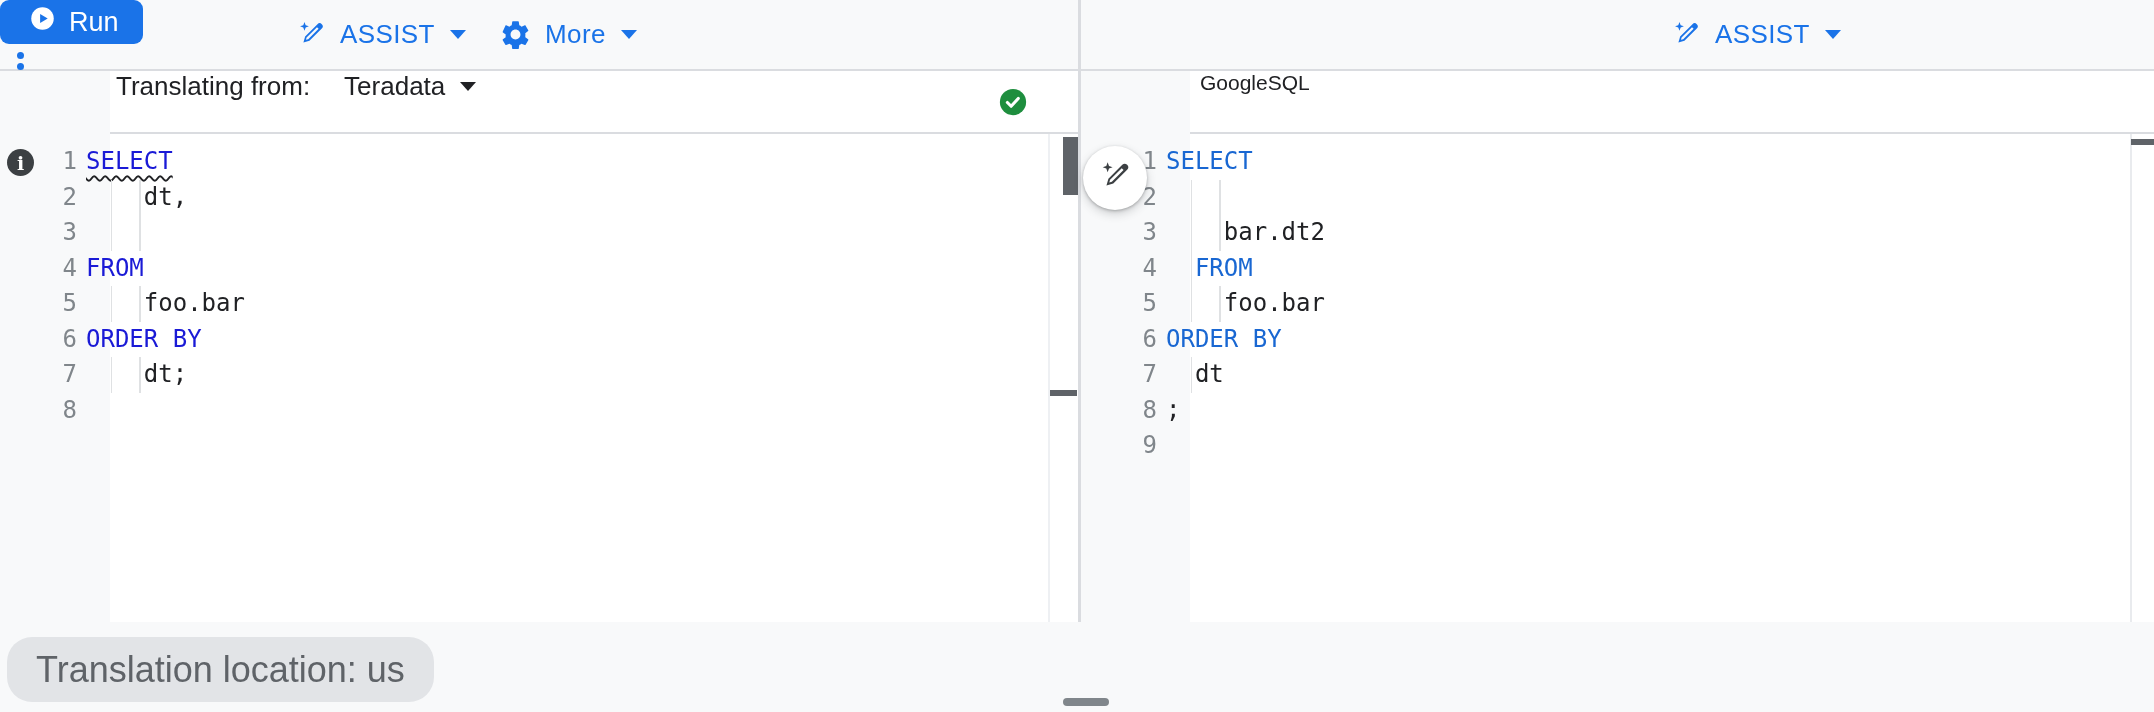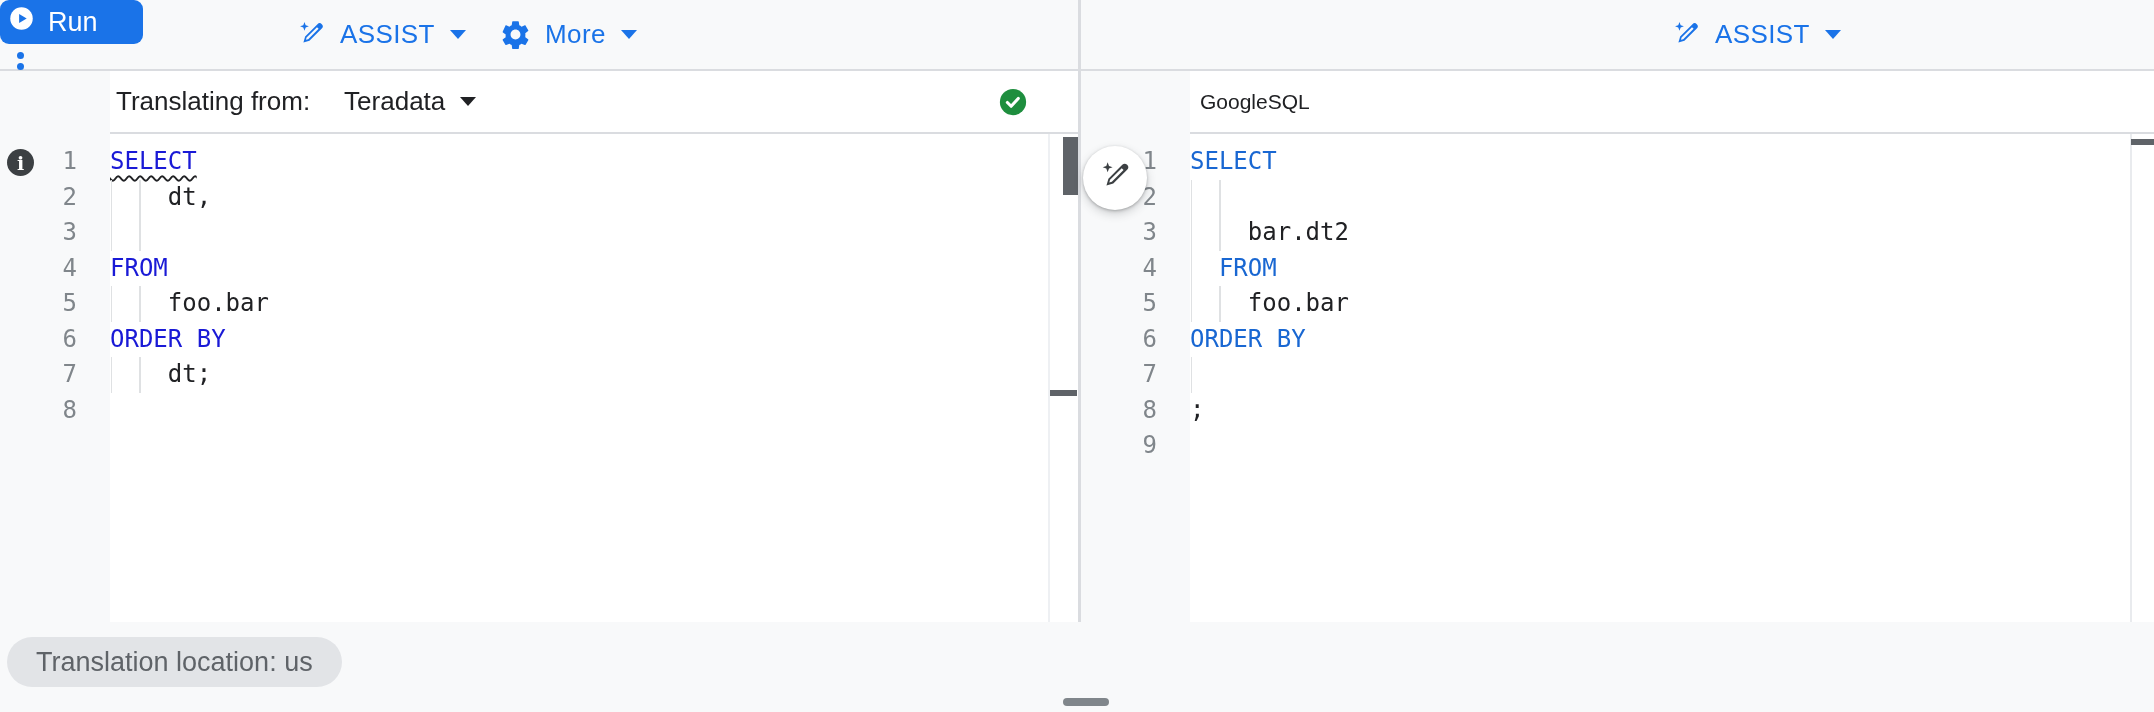--- a/index.html
+++ b/index.html
@@ -20,52 +20,52 @@
     background:transparent;border:none;cursor:pointer;font-family:inherit;
     font-size:26px;font-weight:500;letter-spacing:.4px;color:var(--accent)}
   .tbtn svg{display:block}
   .caret{width:0;height:0;border-left:8px solid transparent;border-right:8px solid transparent;
     border-top:9px solid currentColor;margin-left:2px}
   .btn-translate{left:130px;color:var(--disabled)}
   .btn-assist-left{left:295px}
   .btn-more{left:499px}
   .btn-run{left:1190px;top:9px;height:44px;width:143px;border:none;border-radius:9px;
     background:var(--accent);color:#fff;display:flex;align-items:center;gap:13px;
-    padding:0 0 0 8px;font-family:inherit;font-size:27px;font-weight:500;cursor:pointer}
+    padding:0 0 0 29px;font-family:inherit;font-size:27px;font-weight:500;cursor:pointer}
   .btn-assist-right{left:1670px}
   .btn-save{left:1908px}
   .btn-kebab{left:2098px;top:14px;height:44px;width:40px;display:flex;flex-direction:column;
     align-items:center;justify-content:center;gap:4px;background:transparent;border:none;cursor:pointer}
   .btn-kebab i{width:7px;height:7px;border-radius:50%;background:var(--accent)}
 
   
   .vdivider{position:absolute;left:1078px;top:0;width:3px;height:622px;background:var(--border)}
   .gutter{position:absolute;top:71px;height:551px;background:var(--surface)}
   .gutter.left{left:0;width:110px}
   .gutter.right{left:1081px;width:109px}
   .panel-header{position:absolute;top:71px;height:63px;background:#fff;
-    border-bottom:2px solid var(--border);display:flex;align-items:center}
+    border-bottom:2px solid var(--border);display:flex;align-items:flex-start}
   .panel-header.left{left:110px;width:968px;padding-left:6px}
   .panel-header.right{left:1190px;width:964px;padding-left:10px}
   .hdr-label{font-size:26px;color:var(--ink)}
   .dialect-btn{display:flex;align-items:center;gap:13px;margin-left:34px;background:transparent;
     border:none;cursor:pointer;font-family:inherit;font-size:26px;color:var(--ink)}
   .dialect-btn .caret{border-top-color:var(--ink);border-left-width:8px;border-right-width:8px}
   .check-wrap{position:absolute;left:888px;top:16px;width:30px;height:30px}
   .gsql-label{font-size:21px;color:var(--ink)}
 
   
   .editor{position:absolute;top:134px;height:488px;padding-top:10px;overflow:hidden}
   .editor.left{left:0;width:1078px}
   .editor.right{left:1080px;width:1074px}
   .code-row{position:relative;height:35.5px;line-height:35.5px;white-space:pre;
     font-family:"DejaVu Sans Mono",monospace;font-size:24px;color:var(--ink)}
   .line-num{position:absolute;left:0;top:0;width:77px;text-align:right;
     color:var(--numgray);font-size:24px}
-  .code-text{display:block;margin-left:110px}
+  .code-text{display:block;margin-left:86px}
   .kw-left{color:var(--kw-left)}
   .kw-right{color:var(--kw-right)}
   .squiggle{text-decoration-line:underline;text-decoration-style:wavy;
     text-decoration-color:var(--ink);text-decoration-thickness:1.8px;
     text-underline-offset:6px;text-decoration-skip-ink:none}
   .indent-guide{position:absolute;top:0;width:1.5px;height:35.5px;background:var(--guide)}
 
   .glyph-info{position:absolute;left:7px;top:149px;width:27px;height:27px;border-radius:50%;
     background:var(--icondark);color:#fff;display:flex;align-items:center;justify-content:center;
     font-family:"DejaVu Serif",serif;font-weight:bold;font-size:19px;cursor:pointer}
@@ -74,22 +74,22 @@
   .ruler-dash-right{position:absolute;left:2131px;top:139px;width:23px;height:6px;background:var(--scroll)}
   .track-line-left{position:absolute;left:1048px;top:134px;width:1.5px;height:488px;background:#eef0f3}
   .track-line-right{position:absolute;left:2130px;top:134px;width:1.5px;height:488px;background:#e9ebee}
 
   .wand-fab{position:absolute;left:1083px;top:146px;width:64px;height:64px;border-radius:50%;
     background:#fff;border:none;cursor:pointer;display:flex;align-items:center;justify-content:center;
     box-shadow:0 1px 3px rgba(60,64,67,.35),0 4px 10px rgba(60,64,67,.22);color:var(--icondark)}
 
   
   .footer{position:absolute;left:0;top:622px;width:2154px;height:90px;background:var(--surface)}
-  .loc-chip{position:absolute;left:7px;top:15px;height:50px;border-radius:25px;
-    background:var(--chipbg);color:var(--chiptext);font-size:27px;display:flex;
+  .loc-chip{position:absolute;left:7px;top:15px;height:65px;border-radius:25px;
+    background:var(--chipbg);color:var(--chiptext);font-size:36px;display:flex;
     align-items:center;padding:0 29px}
   .drag-handle{position:absolute;left:1063px;top:76px;width:46px;height:8px;border-radius:4px;
     background:var(--numgray);cursor:row-resize}
 </style>
 </head>
 <body>
 
 <div class="app">
 
   <div class="toolbar">
@@ -177,21 +177,21 @@
       <div class="code-row"><div class="indent-guide" style="left: 110.5px;"></div><div class="indent-guide" style="left: 139.398px;"></div><span class="line-num">7</span><span class="code-text"><span>    dt;</span></span></div>
       <div class="code-row"><span class="line-num">8</span><span class="code-text"></span></div>
     </div>
   <div class="editor right" id="right-editor">
       <div class="code-row"><span class="line-num">1</span><span class="code-text"><span class="kw-right">SELECT</span></span></div>
       <div class="code-row"><div class="indent-guide" style="left: 110.5px;"></div><div class="indent-guide" style="left: 139.398px;"></div><span class="line-num">2</span></div>
       <div class="code-row"><div class="indent-guide" style="left: 110.5px;"></div><div class="indent-guide" style="left: 139.398px;"></div><span class="line-num">3</span><span class="code-text"><span>    bar.dt2</span></span></div>
       <div class="code-row"><div class="indent-guide" style="left: 110.5px;"></div><span class="line-num">4</span><span class="code-text"><span>  </span><span class="kw-right">FROM</span></span></div>
       <div class="code-row"><div class="indent-guide" style="left: 110.5px;"></div><div class="indent-guide" style="left: 139.398px;"></div><span class="line-num">5</span><span class="code-text"><span>    foo.bar</span></span></div>
       <div class="code-row"><span class="line-num">6</span><span class="code-text"><span class="kw-right">ORDER BY</span></span></div>
-      <div class="code-row"><div class="indent-guide" style="left: 110.5px;"></div><span class="line-num">7</span></div>
+      <div class="code-row"><div class="indent-guide" style="left: 110.5px;"></div><span class="line-num">7</span><span class="code-text"><span>  dt</span></span></div>
       <div class="code-row"><span class="line-num">8</span><span class="code-text"><span>;</span></span></div>
       <div class="code-row"><span class="line-num">9</span><span class="code-text"></span></div>
     </div>
 
   <div class="glyph-info">i</div>
   <div class="track-line-left"></div>
   <div class="scroll-thumb"></div>
   <div class="ruler-dash-left"></div>
   <div class="track-line-right"></div>
   <div class="ruler-dash-right"></div>

